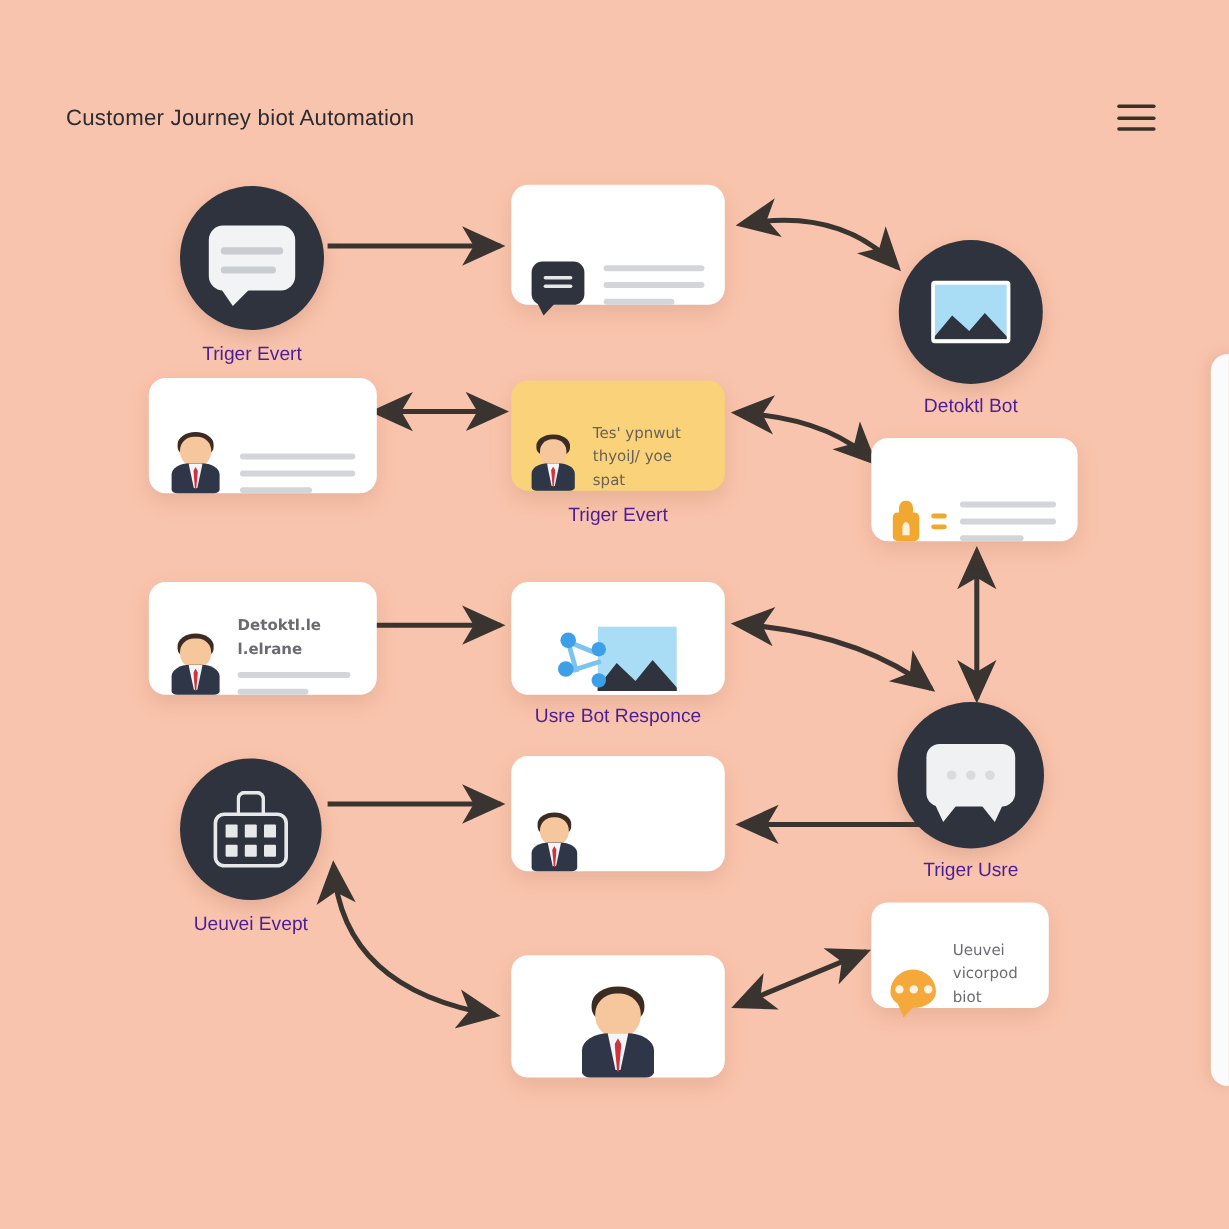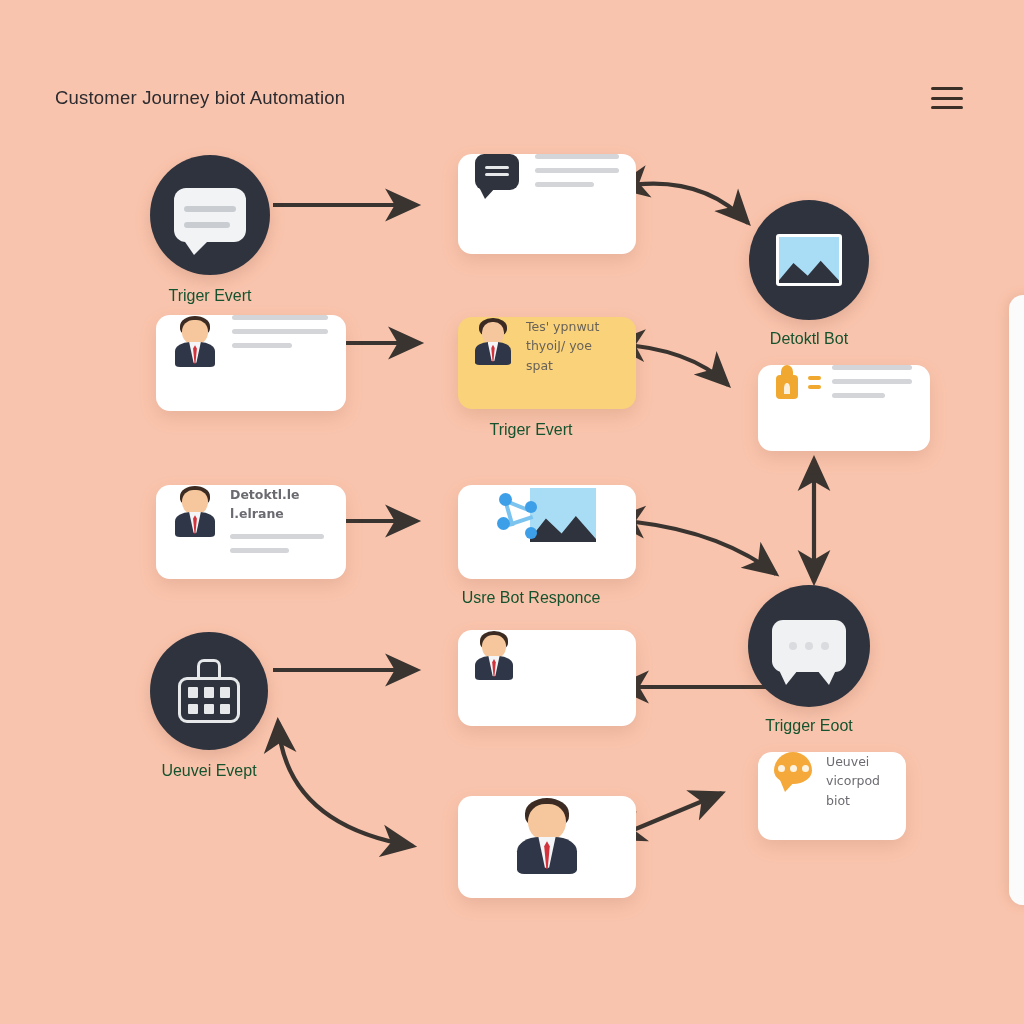--- a/index.html
+++ b/index.html
@@ -36,29 +36,28 @@
   
   .node{position:absolute;}
   .circle{
     border-radius:50%;
     background:#2f333d;
     display:flex;align-items:center;justify-content:center;
     box-shadow:0 6px 16px rgba(120,60,40,.18);
   }
   .node-label{
     position:absolute;left:50%;transform:translateX(-50%);
-    white-space:nowrap;font-size:16px;color:#14532d;
+    white-space:nowrap;font-size:16px;color:#4c1d95;
   }
   .card{
     position:absolute;
     background:#ffffff;border-radius:14px;
     box-shadow:0 7px 18px rgba(150,80,55,.16);
-    display:flex;align-items:flex-start;
+    display:flex;align-items:flex-end;
     box-sizing:border-box;
-    margin-left:32px;
   }
   .card.yellow{background:#f9d27a;box-shadow:0 7px 18px rgba(150,95,40,.18);}
   .lines{display:flex;flex-direction:column;gap:9px;}
   .ln{height:5px;border-radius:3px;background:#d3d5d8;}
   .ghost-text{
     font-size:12.5px;color:#4a4a52;line-height:1.55;
     font-family:"DejaVu Sans",sans-serif;
     opacity:.82;
   }
 
@@ -325,21 +324,21 @@
       <div style="position:relative;width:74px;height:52px;">
         <div style="position:absolute;inset:0;background:#f0f1f3;border-radius:11px;display:flex;align-items:center;justify-content:center;gap:8px;">
           <span style="width:8px;height:8px;border-radius:50%;background:#d9dbde;"></span>
           <span style="width:8px;height:8px;border-radius:50%;background:#d9dbde;"></span>
           <span style="width:8px;height:8px;border-radius:50%;background:#d9dbde;"></span>
         </div>
         <div style="position:absolute;left:10%;bottom:-13px;width:0;height:0;border-left:7px solid transparent;border-right:12px solid transparent;border-top:15px solid #f0f1f3;"></div>
         <div style="position:absolute;right:14%;bottom:-13px;width:0;height:0;border-left:12px solid transparent;border-right:7px solid transparent;border-top:15px solid #f0f1f3;"></div>
       </div>
     </div>
-    <div class="node-label" style="top:132px;">Trigger Eoot</div>
+    <div class="node-label" style="top:132px;">Triger Usre</div>
   </div>
 
   <div class="card" style="left:426px;top:796px;width:178px;height:102px;justify-content:center;">
     <div class="avatar" style="width:62px;height:78px;">
       <div class="av-hair"></div>
         <div class="av-face"></div>
       <div class="av-body"></div>
         <div class="av-shirt"></div>
         <div class="av-tie"></div>
     </div>

